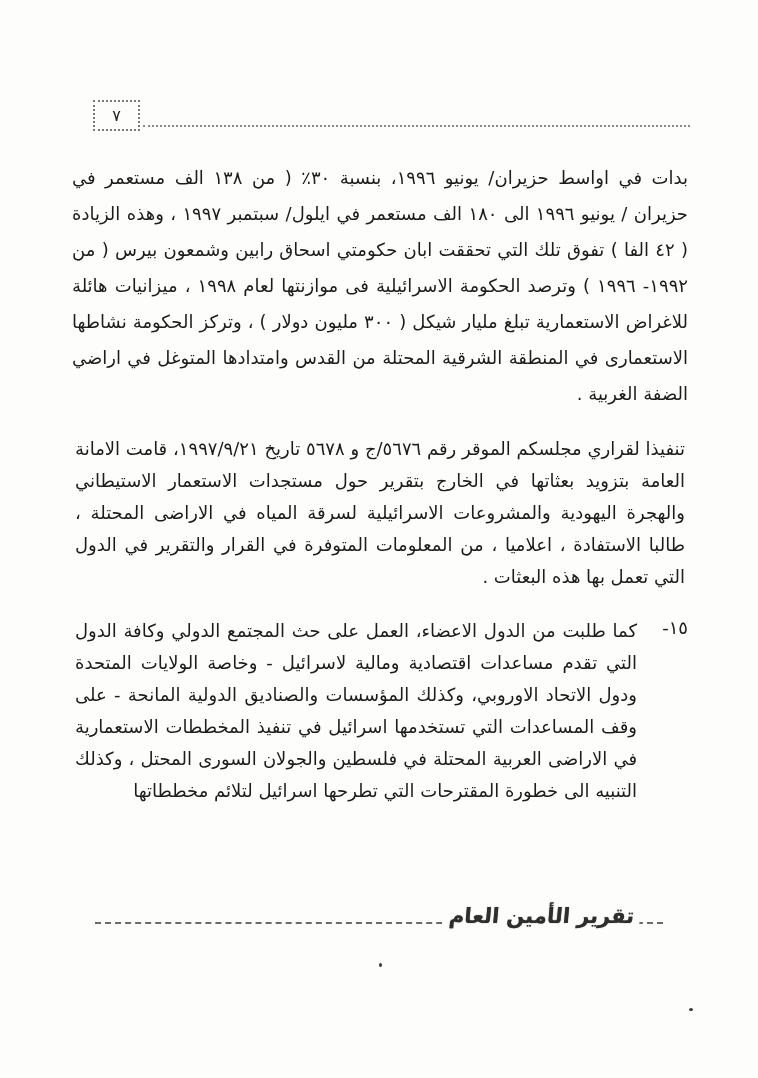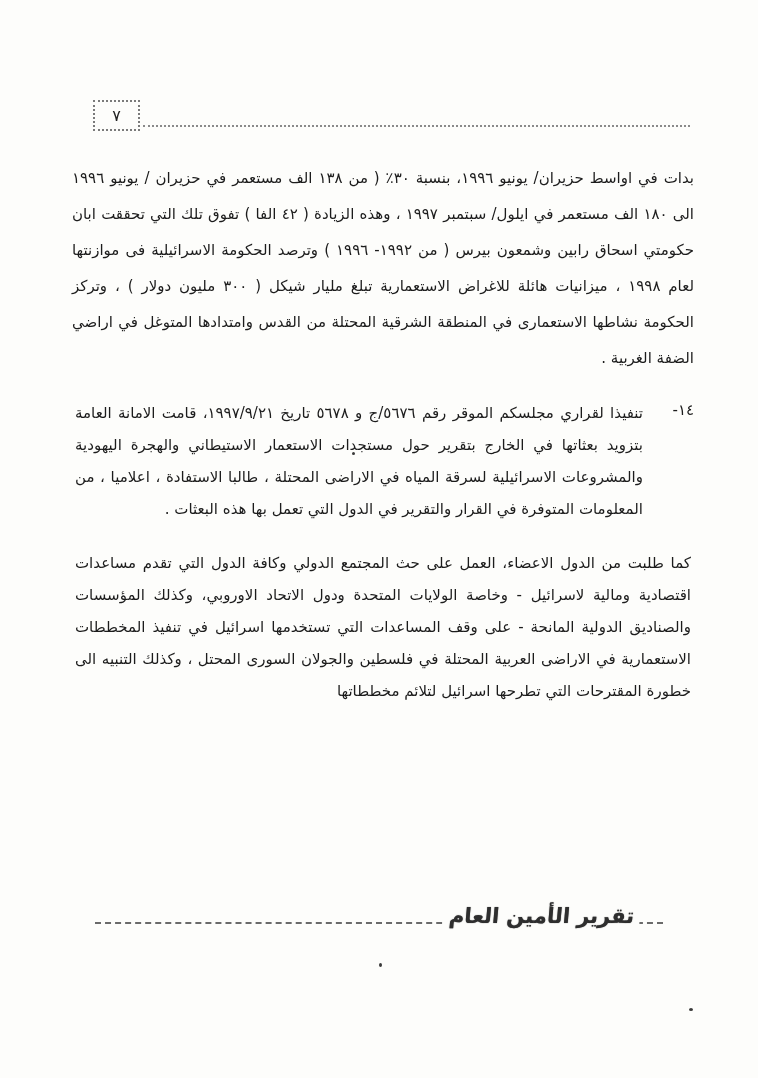--- a/index.html
+++ b/index.html
@@ -27,24 +27,24 @@
   .header-rule {
     position: absolute;
     left: 143px; top: 125px;
     width: 547px; height: 0;
     border-top: 2px dotted #8a8a8a;
   }
 
   
   .content {
     position: absolute;
-    top: 160px; right: 64px; left: 72px;
+    top: 160px; right: 70px; left: 72px;
     direction: rtl;
     text-align: justify;
-    font-size: 15px;
+    font-size: 18px;
   }
   .para {
     margin: 0 0 18px 0;
     line-height: 36px;
   }
   .item {
     display: flex;
     margin-top: 16px;
   }
   .item-number {
@@ -93,25 +93,25 @@
 
   <div class="page-number-box">
     <span>٧</span>
   </div>
   <div class="header-rule"></div>
 
   <div class="content">
     <p class="para">بدات في اواسط حزيران/ يونيو ١٩٩٦، بنسبة ٣٠٪ ( من ١٣٨ الف مستعمر في حزيران / يونيو ١٩٩٦ الى ١٨٠ الف مستعمر في ايلول/ سبتمبر ١٩٩٧ ، وهذه الزيادة ( ٤٢ الفا ) تفوق تلك التي تحققت ابان حكومتي اسحاق رابين وشمعون بيرس ( من ١٩٩٢- ١٩٩٦ ) وترصد الحكومة الاسرائيلية فى موازنتها لعام ١٩٩٨ ، ميزانيات هائلة للاغراض الاستعمارية تبلغ مليار شيكل ( ٣٠٠ مليون دولار ) ، وتركز الحكومة نشاطها الاستعمارى في المنطقة الشرقية المحتلة من القدس وامتدادها المتوغل في اراضي الضفة الغربية .</p>
 
     <div class="item">
-      <span class="item-number">١٤-</span>
       <p class="item-text">تنفيذا لقراري مجلسكم الموقر رقم ٥٦٧٦/ج و ٥٦٧٨ تاريخ ١٩٩٧/٩/٢١، قامت الامانة العامة بتزويد بعثاتها في الخارج بتقرير حول مستجدات الاستعمار الاستيطاني والهجرة اليهودية والمشروعات الاسرائيلية لسرقة المياه في الاراضى المحتلة ، طالبا الاستفادة ، اعلاميا ، من المعلومات المتوفرة في القرار والتقرير في الدول التي تعمل بها هذه البعثات .</p>
     </div>
 
     <div class="item">
+      <span class="item-number">١٥-</span>
       <p class="item-text">كما طلبت من الدول الاعضاء، العمل على حث المجتمع الدولي وكافة الدول التي تقدم مساعدات اقتصادية ومالية لاسرائيل - وخاصة الولايات المتحدة ودول الاتحاد الاوروبي، وكذلك المؤسسات والصناديق الدولية المانحة - على وقف المساعدات التي تستخدمها اسرائيل في تنفيذ المخططات الاستعمارية في الاراضى العربية المحتلة في فلسطين والجولان السورى المحتل ، وكذلك التنبيه الى خطورة المقترحات التي تطرحها اسرائيل لتلائم مخططاتها</p>
     </div>
   </div>
 
   <div class="footer-rule"></div>
   <span class="footer-stamp">تقرير الأمين العام</span>
 
   <div class="speck speck-1"></div>
   <div class="speck speck-2"></div>
   <div class="speck speck-3"></div>

